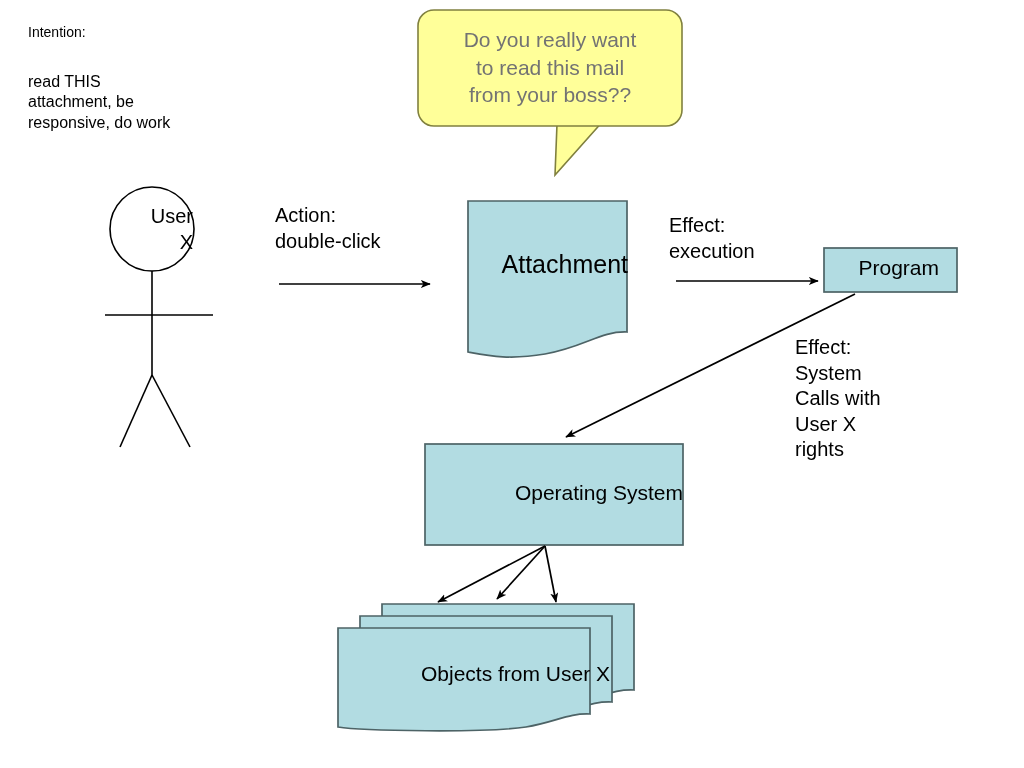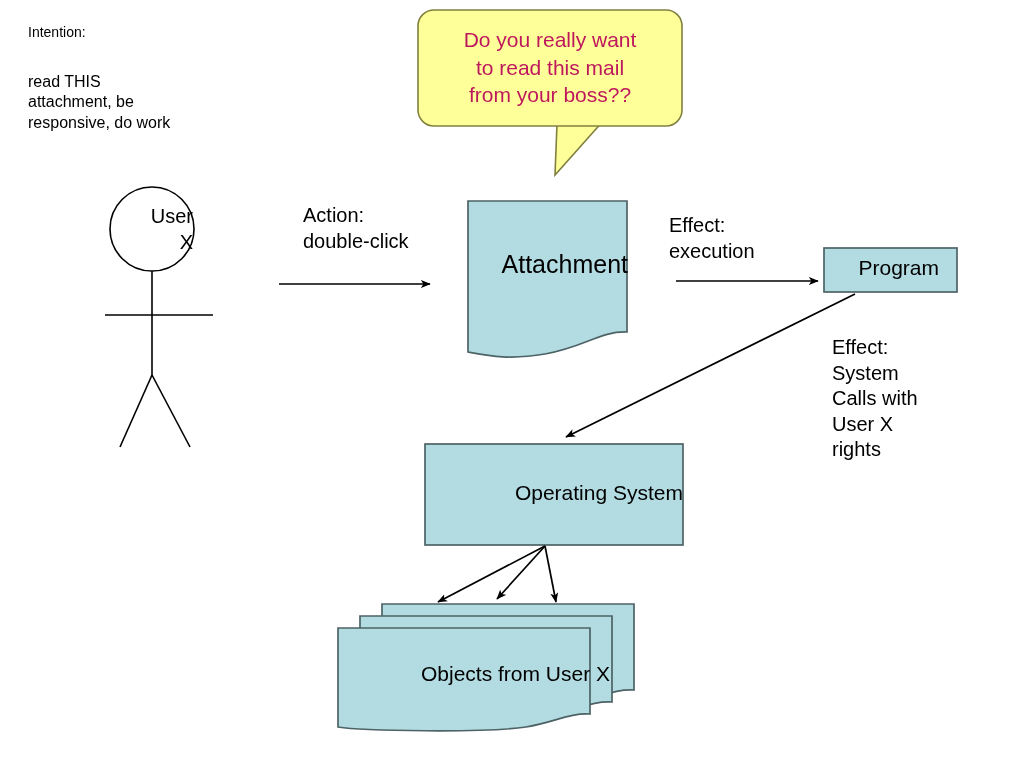--- a/index.html
+++ b/index.html
@@ -23,23 +23,23 @@
   }
   .txt {
     position: absolute;
     white-space: pre;
     line-height: 1.28;
     color: #000000;
     font-family: "Liberation Sans", sans-serif;
   }
   .t-intention-title { left: 28px; top: 24px;  font-size: 14px; }
   .t-intention-body  { left: 28px; top: 72px;  font-size: 16px; }
-  .t-action          { left: 275px; top: 203px; font-size: 20px; margin-left: 28px; }
+  .t-action          { left: 275px; top: 203px; font-size: 20px; }
   .t-effect-exec     { left: 669px; top: 213px; font-size: 20px; }
-  .t-effect-sys      { left: 795px; top: 335px; font-size: 20px; margin-left: 37px; }
+  .t-effect-sys      { left: 795px; top: 335px; font-size: 20px; }
 
   .label-in-shape {
     position: absolute;
     white-space: pre;
     text-align: right;
     color: #000000;
     font-family: "Liberation Sans", sans-serif;
   }
   .l-user       { left: 113px; top: 203px;  width: 80px; font-size: 20px; line-height: 1.3; }
   .l-attachment { left: 468px; top: 250px;  width: 160px; font-size: 25px; }
@@ -49,21 +49,21 @@
 
   .bubble-text {
     position: absolute;
     left: 420px;
     top: 26px;
     width: 260px;
     text-align: center;
     font-size: 21px;
     line-height: 1.32;
     white-space: pre-line;
-    color: #be185d;
+    color: #737373;
     font-family: "Liberation Sans", sans-serif;
   }
 </style>
 </head>
 <body>
 
 <svg id="canvas" viewBox="0 0 1024 768" xmlns="http://www.w3.org/2000/svg">
   <defs>
     <marker id="arrowhead" markerWidth="12" markerHeight="12" refX="9.2" refY="4" orient="auto" markerUnits="userSpaceOnUse">
       <path d="M0,0 L10,4 L0,8 L2.6,4 Z" fill="#000000"></path>

